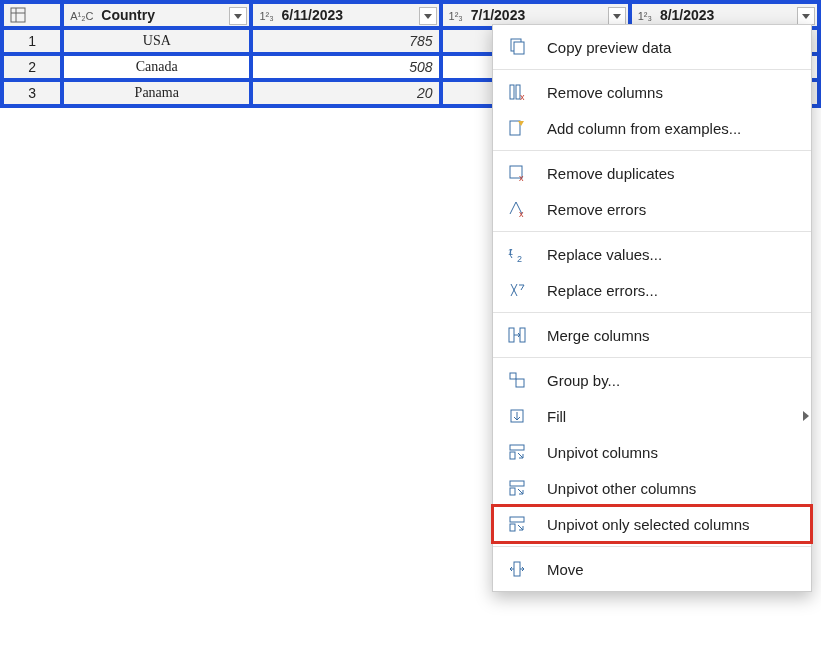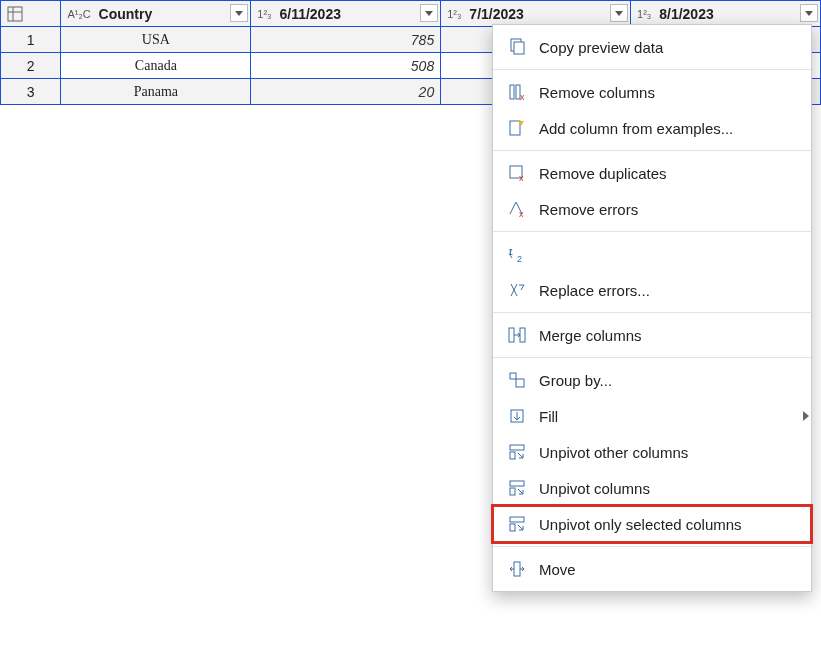--- a/index.html
+++ b/index.html
@@ -16,21 +16,21 @@
 
   
   .grid {
     position: absolute;
     left: 0; top: 0;
     width: 821px;
     border-collapse: collapse;
     background: #fff;
   }
   .grid th, .grid td {
-    border: 1px solid #1d4ed8;
+    border: 4px solid #1d4ed8;
     height: 26px;
     padding: 2px 6px;
     vertical-align: middle;
   }
   .grid tr:nth-child(even) td { background: #f3f3f3; }
   .grid tr:first-child th { background: #f3f3f3; }
 
   .rownum-col { width: 42px; text-align: center; background:#f3f3f3; font-weight:400;}
   .corner {
     width: 42px;
@@ -87,20 +87,21 @@
     font-size: 15px;
     padding: 4px 0;
   }
   .ctxitem {
     display: flex;
     align-items: center;
     height: 36px;
     padding: 0 2px 0 12px;
     cursor: default;
     position: relative;
+    gap: 8px;
   }
   .ctxitem .mi-icon {
     width: 24px; height: 24px;
     display:flex; align-items:center; justify-content:center;
     margin-right: 10px;
     color:#3a6ea5;
     flex-shrink:0;
   }
   .ctxitem .mi-label { flex: 1 1 auto; color:#222; }
   .ctxitem .mi-arrow {
@@ -243,20 +244,21 @@
   <div class="ctxsep"></div>
 
   <div class="ctxitem">
     <span class="mi-icon">
       <svg width="18" height="18">
           <text x="0" y="10" font-size="9" fill="#3a6ea5">1</text>
           <text x="9" y="17" font-size="9" fill="#3a6ea5">2</text>
           <path d="M4 13 Q0 8 4 4" fill="none" stroke="#3a6ea5"></path>
         </svg>
     </span>
+    <span class="mi-label">Replace values...</span>
   </div>
 
   <div class="ctxitem">
     <span class="mi-icon">
       <svg width="18" height="18">
           <path d="M3 3 L9 15 M9 3 L3 15" stroke="#3a6ea5" fill="none"></path>
           <path d="M11 4 L16 4 L13 9" fill="none" stroke="#3a6ea5"></path>
         </svg>
     </span>
     <span class="mi-label">Replace errors...</span>
@@ -303,33 +305,33 @@
 
   <div class="ctxitem">
     <span class="mi-icon">
       <svg width="18" height="18">
           <rect x="2" y="2" width="14" height="5" fill="none" stroke="#3a6ea5"></rect>
           <rect x="2" y="9" width="5" height="7" fill="none" stroke="#3a6ea5"></rect>
           <path d="M10 10 L15 15" stroke="#3a6ea5"></path>
           <path d="M15 11 L15 15 L11 15" fill="none" stroke="#3a6ea5"></path>
         </svg>
     </span>
-    <span class="mi-label">Unpivot other columns</span>
+    <span class="mi-label">Unpivot columns</span>
   </div>
 
   <div class="ctxitem">
     <span class="mi-icon">
       <svg width="18" height="18">
           <rect x="2" y="2" width="14" height="5" fill="none" stroke="#3a6ea5"></rect>
           <rect x="2" y="9" width="5" height="7" fill="none" stroke="#3a6ea5"></rect>
           <path d="M10 10 L15 15" stroke="#3a6ea5"></path>
           <path d="M15 11 L15 15 L11 15" fill="none" stroke="#3a6ea5"></path>
         </svg>
     </span>
-    <span class="mi-label">Unpivot columns</span>
+    <span class="mi-label">Unpivot other columns</span>
   </div>
 
   <div class="ctxitem highlighted">
     <span class="mi-icon">
       <svg width="18" height="18">
           <rect x="2" y="2" width="14" height="5" fill="none" stroke="#3a6ea5"></rect>
           <rect x="2" y="9" width="5" height="7" fill="none" stroke="#3a6ea5"></rect>
           <path d="M10 10 L15 15" stroke="#3a6ea5"></path>
           <path d="M15 11 L15 15 L11 15" fill="none" stroke="#3a6ea5"></path>
         </svg>

